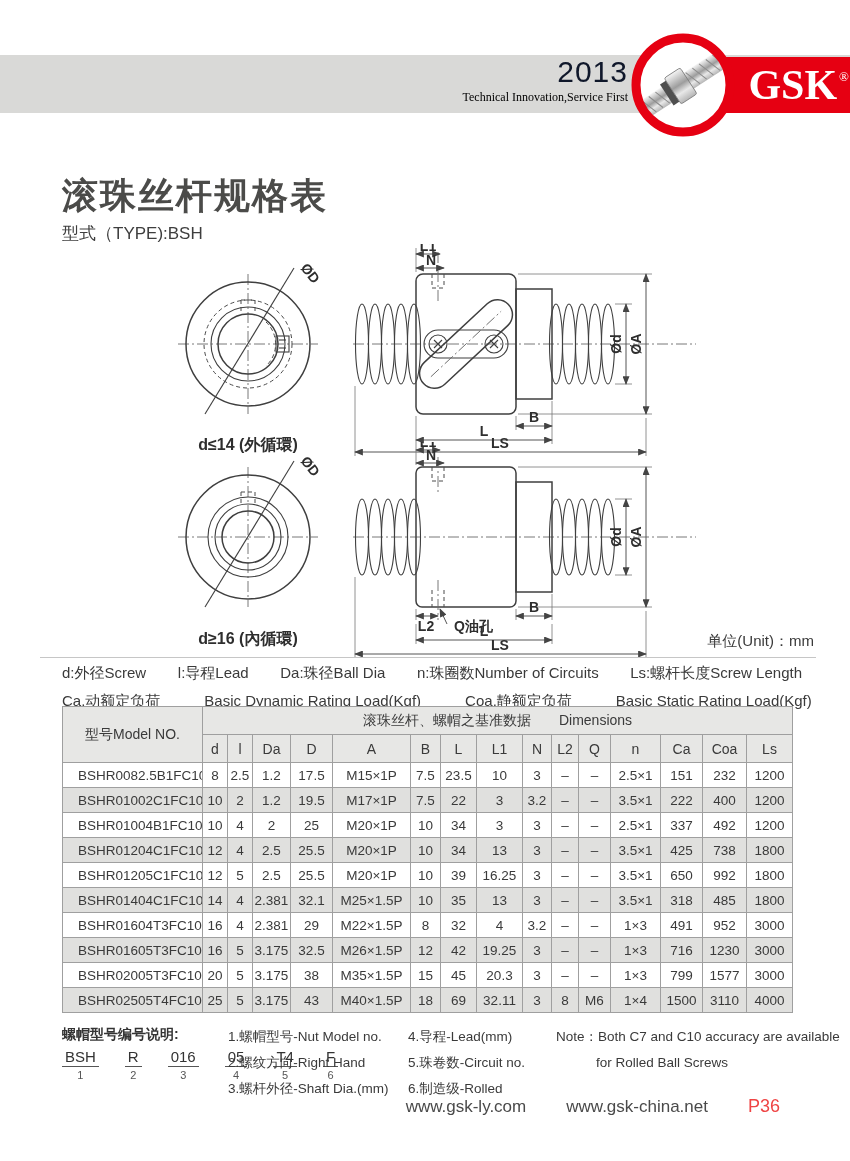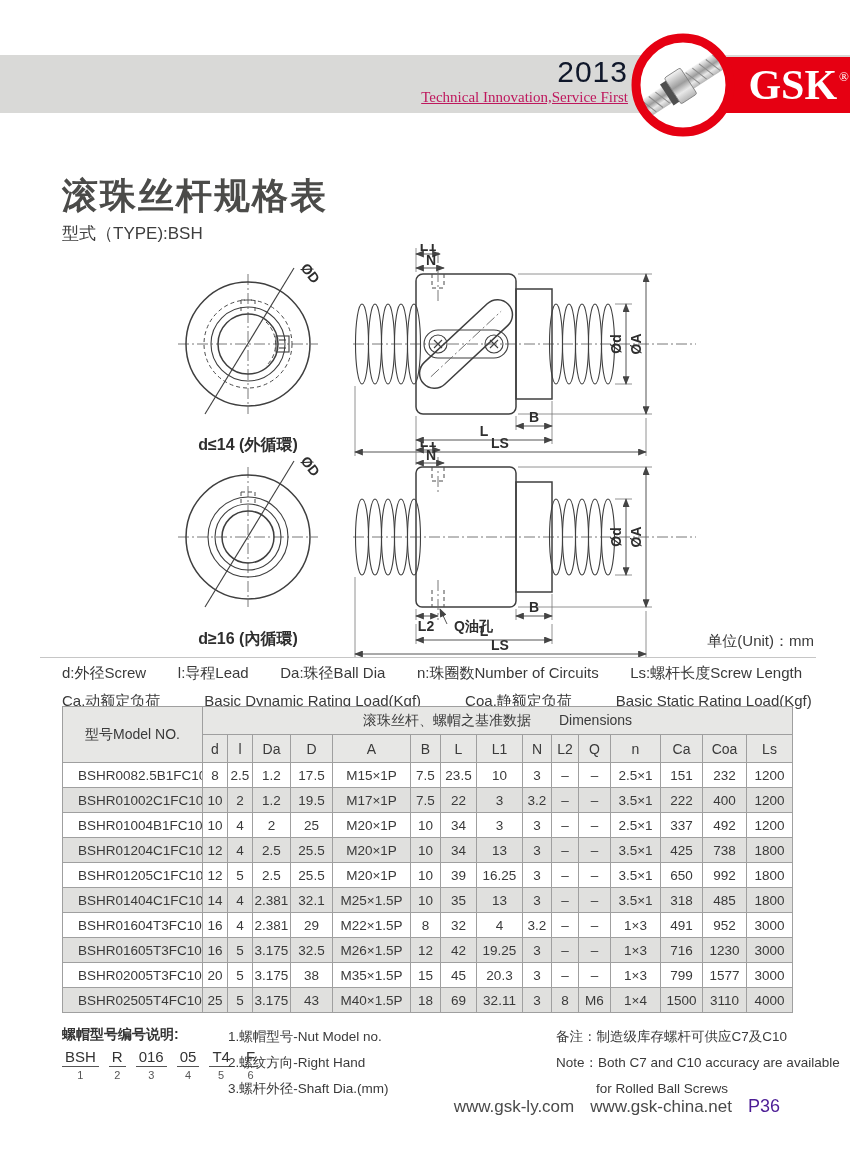--- a/index.html
+++ b/index.html
@@ -4,21 +4,21 @@
 <style>
   * { margin:0; padding:0; box-sizing:border-box; }
   html,body { background:#888; }
   body { font-family:"Liberation Sans","DejaVu Sans",sans-serif; }
   .page { position:relative; width:850px; height:1161px; background:#fff; margin:0 auto; overflow:hidden; color:#3a3a3a; }
 
   
   .band { position:absolute; left:0; top:55px; width:850px; height:58px; background:#d9d9d7; }
   .band-text { position:absolute; top:57px; right:222px; text-align:right; }
   .year { font-size:30px; line-height:30px; color:#0f172a; letter-spacing:1px; }
-  .slogan { font-family:"Liberation Serif","DejaVu Serif",serif; font-size:15px; line-height:20px; color:#be185d;text-decoration:underline; }
+  .slogan { font-family:"Liberation Serif","DejaVu Serif",serif; font-size:12px; line-height:20px; color:#000000; }
   .logo-rect { position:absolute; left:702px; top:57px; width:148px; height:56px; background:#e60012; display:flex; align-items:center; justify-content:flex-end; padding-right:1px; }
   .logo-rect .gsk { font-family:"Liberation Serif","DejaVu Serif",serif; font-weight:bold; font-size:42px; color:#fff; line-height:1; }
   .logo-rect sup { font-family:"Liberation Serif","DejaVu Serif",serif; color:#fff; font-size:13px; vertical-align:18px; margin-left:2px; }
   .logo-circle { position:absolute; left:630px; top:32px; width:106px; height:106px; }
 
   
   .title-row { position:absolute; left:62px; top:172px; display:flex; align-items:center; gap:10px; }
   .title-cn { font-size:36px; font-weight:bold; color:#4b4b49; letter-spacing:2px; }
   .title-en { font-size:26px; color:#55555a; }
   .type-line { position:absolute; left:62px; top:222px; font-size:17px; color:#3e3e3e; }
@@ -41,33 +41,33 @@
   
   table.spec { position:absolute; left:62px; top:706px; width:731px; border-collapse:collapse; table-layout:fixed; font-size:13.5px; color:#3a3a3a; }
   table.spec th, table.spec td { border:1px solid #9f9f9f; text-align:center; padding:0; height:25px; overflow:hidden; white-space:nowrap; }
   table.spec thead th { background:#e7e7e5; font-weight:normal; height:28px; font-size:14px; }
   table.spec thead .grp span { margin:0 14px; }
   table.spec tbody tr:nth-child(even) td { background:#e0e0de; }
   table.spec td.model-cell { text-align:left; padding-left:15px; font-size:13.5px; }
 
   
   .notes-head { position:absolute; left:62px; top:1026px; font-size:14px; font-weight:bold; color:#333; }
-  .code-row { position:absolute; left:62px; top:1048px; display:flex; gap:10px; }
+  .code-row { position:absolute; left:62px; top:1048px; display:flex; gap:26px; }
   .code-unit { display:flex; flex-direction:column; align-items:center; }
   .code-part { font-size:15px; color:#333; border-bottom:1.5px solid #555; padding:0 3px 1px; }
   .code-num { font-size:11px; color:#555; margin-top:2px; }
   .notes-col { position:absolute; font-size:13.5px; color:#3a3a3a; line-height:26px; }
   .notes-col-a { left:228px; top:1024px; }
   .notes-col-b { left:408px; top:1024px; }
   .notes-col-c { left:556px; top:1024px; }
   .notes-col-c .indent { padding-left:40px; }
 
   
-  .footer { position:absolute; top:1096px; right:70px; display:flex; gap:16px; align-items:baseline; font-size:17px; color:#4a4a4a; }
-  .footer .pagenum { color:#4c1d95; font-size:18px; }
+  .footer { position:absolute; top:1096px; right:70px; display:flex; gap:40px; align-items:baseline; font-size:17px; color:#4a4a4a; }
+  .footer .pagenum { color:#ef4444; font-size:18px; }
 
   .drawline { stroke:#3f3f3f; stroke-width:1.5; fill:none; }
   .thin { stroke:#3f3f3f; stroke-width:1.1; fill:none; }
   .dash { stroke:#4a4a4a; stroke-width:1; fill:none; stroke-dasharray:4 3; }
   .cl { stroke:#6a6a6a; stroke-width:0.9; fill:none; stroke-dasharray:11 3 2 3; }
   .ext { stroke:#777; stroke-width:0.8; fill:none; }
   .dim { stroke:#555; stroke-width:1; fill:none; }
 </style>
 </head>
 <body>
@@ -551,22 +551,26 @@
     <div class="code-unit">
         <span class="code-part">F</span>
         <span class="code-num">6</span>
       </div>
   </div>
   <div class="notes-col notes-col-a">
     <div>1.螺帽型号-Nut Model no.</div>
     <div>2.螺纹方向-Right Hand</div>
     <div>3.螺杆外径-Shaft Dia.(mm)</div>
   </div>
+  <div class="notes-col notes-col-b">
+    <div>4.导程-Lead(mm)</div>
+    <div>5.珠卷数-Circuit no.</div>
+    <div>6.制造级-Rolled</div>
+  </div>
   <div class="notes-col notes-col-c">
-    <div>备注：制造级库存螺杆可供应C7及C10</div>
     <div>Note：Both C7 and C10 accuracy are available</div>
     <div class="indent">for Rolled Ball Screws</div>
   </div>
 
   <div class="footer">
     <span>www.gsk-ly.com</span>
     <span>www.gsk-china.net</span>
     <span class="pagenum">P36</span>
   </div>
 

